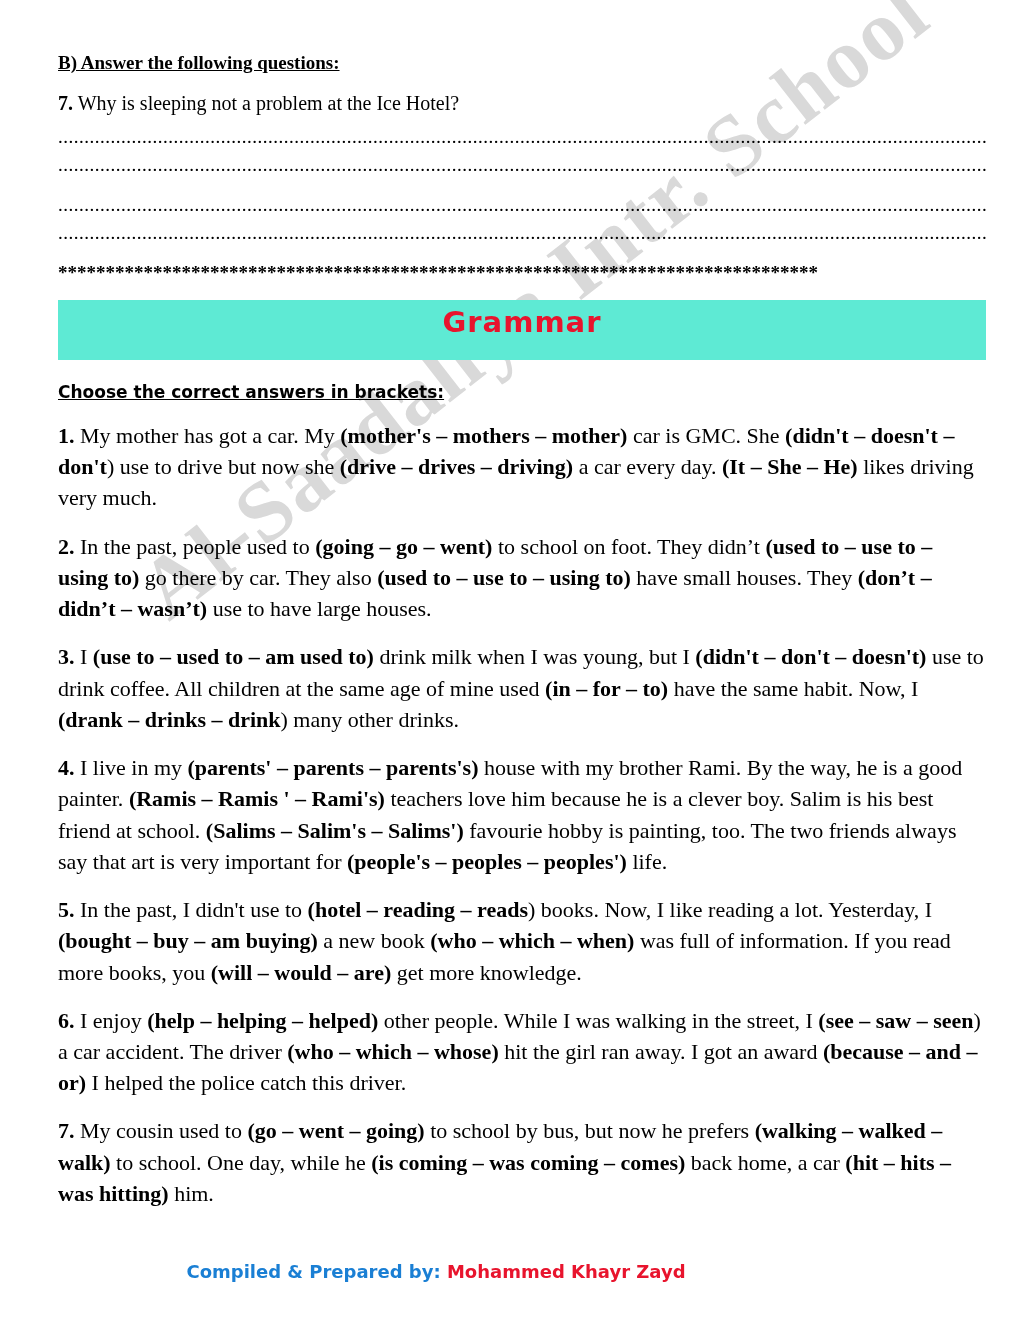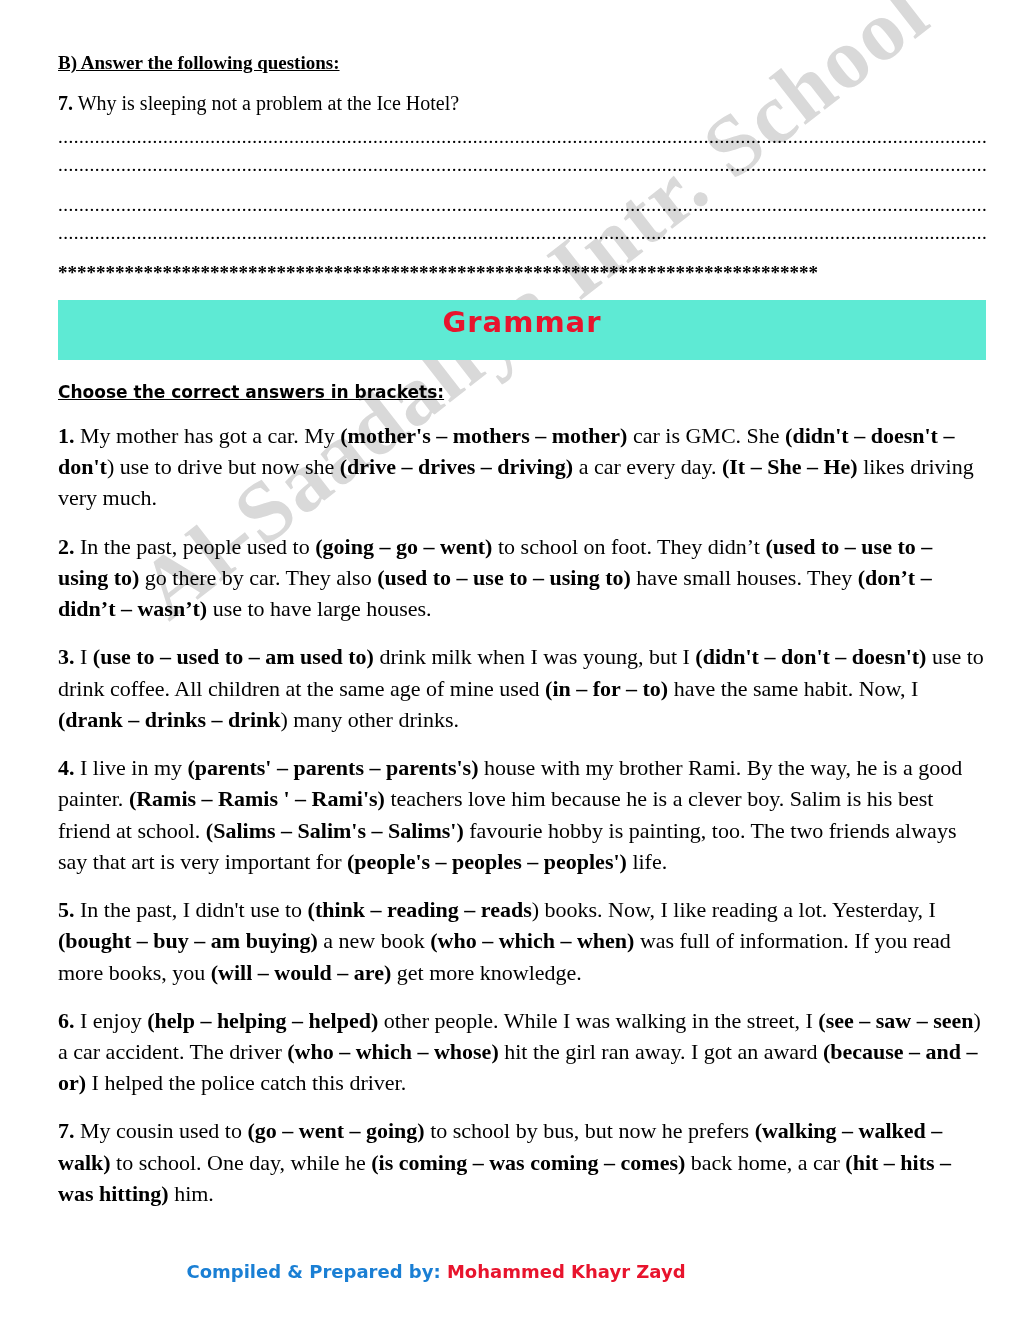--- a/index.html
+++ b/index.html
@@ -168,21 +168,21 @@
     <div class="item">
       <b>2.</b><span> In the past, people used to <b>(going – go – went)</b> to school on foot. They didn’t <b>(used to – use to – using to)</b> go there by car. They also <b>(used to – use to – using to)</b> have small houses. They <b>(don’t – didn’t – wasn’t)</b> use to have large houses.</span>
     </div>
     <div class="item">
       <b>3.</b><span> I <b>(use to – used to – am used to)</b> drink milk when I was young, but I <b>(didn't – don't – doesn't)</b> use to drink coffee. All children at the same age of mine used <b>(in – for – to)</b> have the same habit. Now, I <b>(drank – drinks – drink</b>) many other drinks.</span>
     </div>
     <div class="item">
       <b>4.</b><span> I live in my <b>(parents' – parents – parents's)</b> house with my brother Rami. By the way, he is a good painter. <b>(Ramis – Ramis ' – Rami's)</b> teachers love him because he is a clever boy. Salim is his best friend at school. <b>(Salims – Salim's – Salims')</b> favourie hobby is painting, too. The two friends always say that art is very important for <b>(people's – peoples – peoples')</b> life.</span>
     </div>
     <div class="item">
-      <b>5.</b><span> In the past, I didn't use to <b>(think – reading – reads</b>) books. Now, I like reading a lot. Yesterday, I <b>(bought – buy – am buying)</b> a new book <b>(who – which – when)</b> was full of information. If you read more books, you <b>(will – would – are)</b> get more knowledge.</span>
+      <b>5.</b><span> In the past, I didn't use to <b>(hotel – reading – reads</b>) books. Now, I like reading a lot. Yesterday, I <b>(bought – buy – am buying)</b> a new book <b>(who – which – when)</b> was full of information. If you read more books, you <b>(will – would – are)</b> get more knowledge.</span>
     </div>
     <div class="item">
       <b>6.</b><span> I enjoy <b>(help – helping – helped)</b> other people. While I was walking in the street, I <b>(see – saw – seen</b>) a car accident. The driver <b>(who – which – whose)</b> hit the girl ran away. I got an award <b>(because – and – or)</b> I helped the police catch this driver.</span>
     </div>
     <div class="item">
       <b>7.</b><span> My cousin used to <b>(go – went – going)</b> to school by bus, but now he prefers <b>(walking – walked – walk)</b> to school. One day, while he <b>(is coming – was coming – comes)</b> back home, a car <b>(hit – hits – was hitting)</b> him.</span>
     </div>
   </div>
 
 </div>

